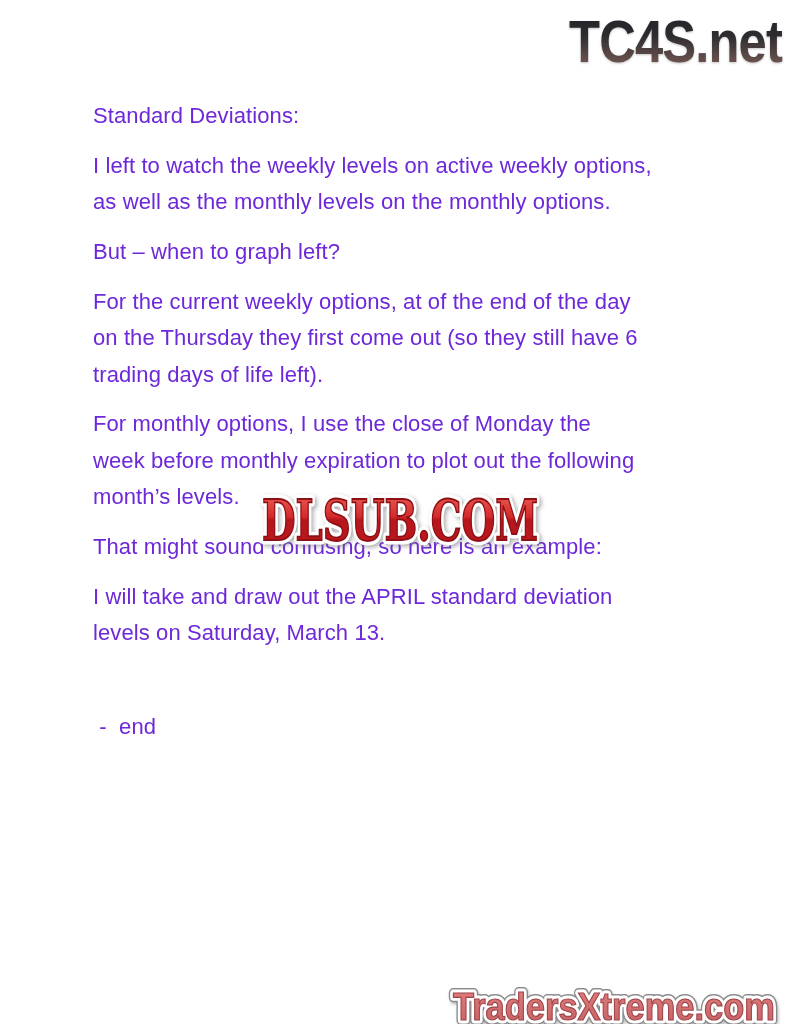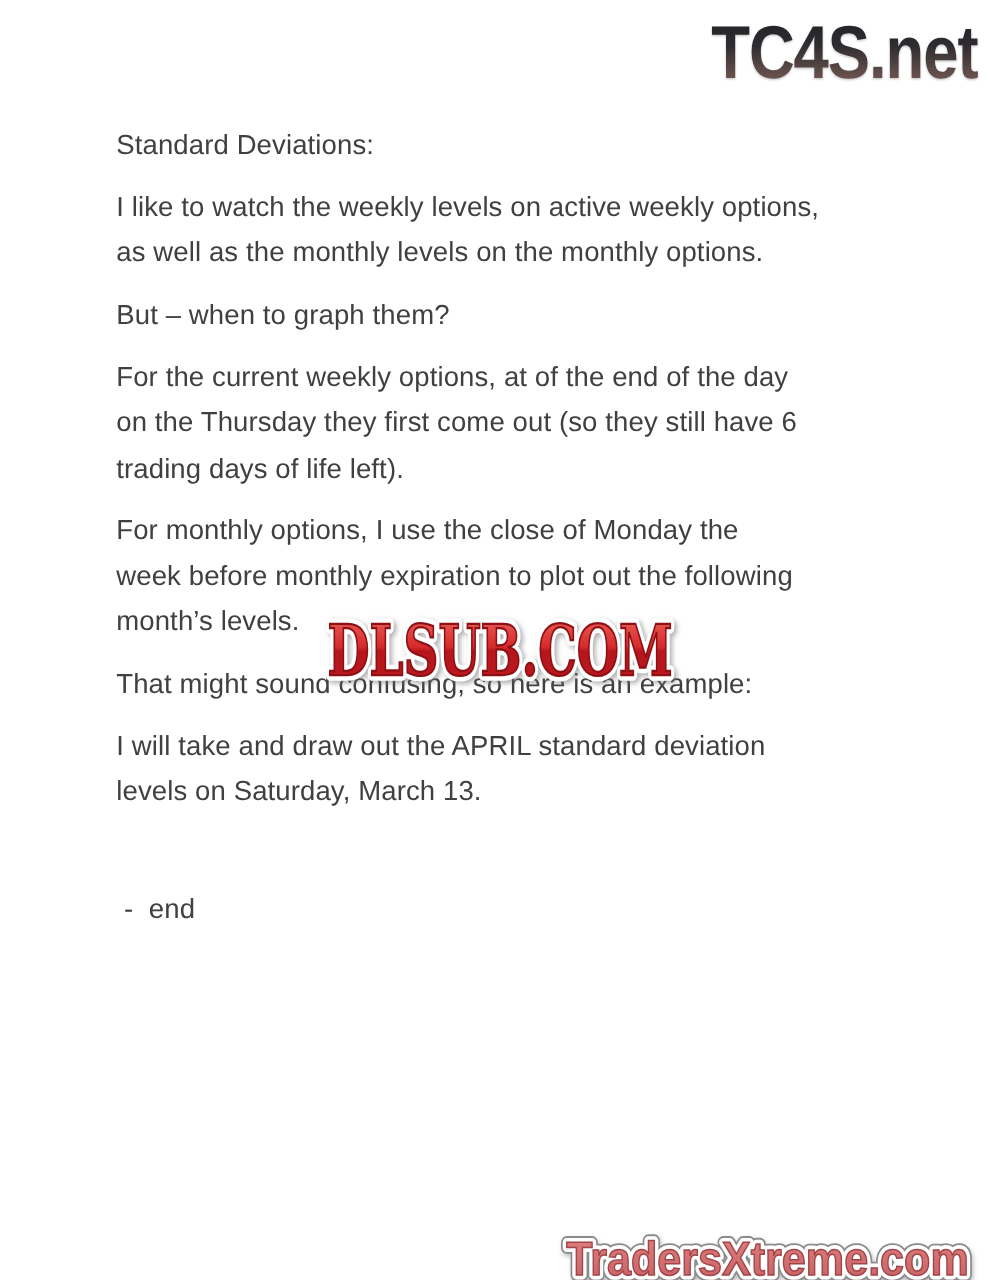--- a/index.html
+++ b/index.html
@@ -22,21 +22,21 @@
   .content {
     position: absolute;
     left: 93px;
     top: 86px;
     width: 640px;
   }
   .content p {
     margin: 0 0 13.4px 0;
     font-size: 22px;
     line-height: 36.4px;
-    color: #404040;
+    color: #6d28d9;
     white-space: pre-wrap;
     letter-spacing: 0.1px;
   }
   .content p.end-line {
     margin-top: 57px;
   }
 
   
   svg.tc4s {
     position: absolute;
@@ -126,23 +126,23 @@
         <stop offset="0.42" stop-color="#2e2c30"></stop>
         <stop offset="0.72" stop-color="#5c4a47"></stop>
         <stop offset="1" stop-color="#8a625a"></stop>
       </linearGradient>
     </defs>
     <text x="235" y="50" text-anchor="end" textLength="213" lengthAdjust="spacingAndGlyphs" fill="url(#gradTc4s)">TC4S.net</text>
   </svg>
 
   <div class="content">
     <p>Standard Deviations:</p>
-    <p>I like to watch the weekly levels on active weekly options,
+    <p>I left to watch the weekly levels on active weekly options,
 as well as the monthly levels on the monthly options.</p>
-    <p>But – when to graph them?</p>
+    <p>But – when to graph left?</p>
     <p>For the current weekly options, at of the end of the day
 on the Thursday they first come out (so they still have 6
 trading days of life left).</p>
     <p>For monthly options, I use the close of Monday the
 week before monthly expiration to plot out the following
 month’s levels.</p>
     <p>That might sound confusing, so here is an example:</p>
     <p>I will take and draw out the APRIL standard deviation
 levels on Saturday, March 13.</p>
     <p class="end-line"> -  end</p>

